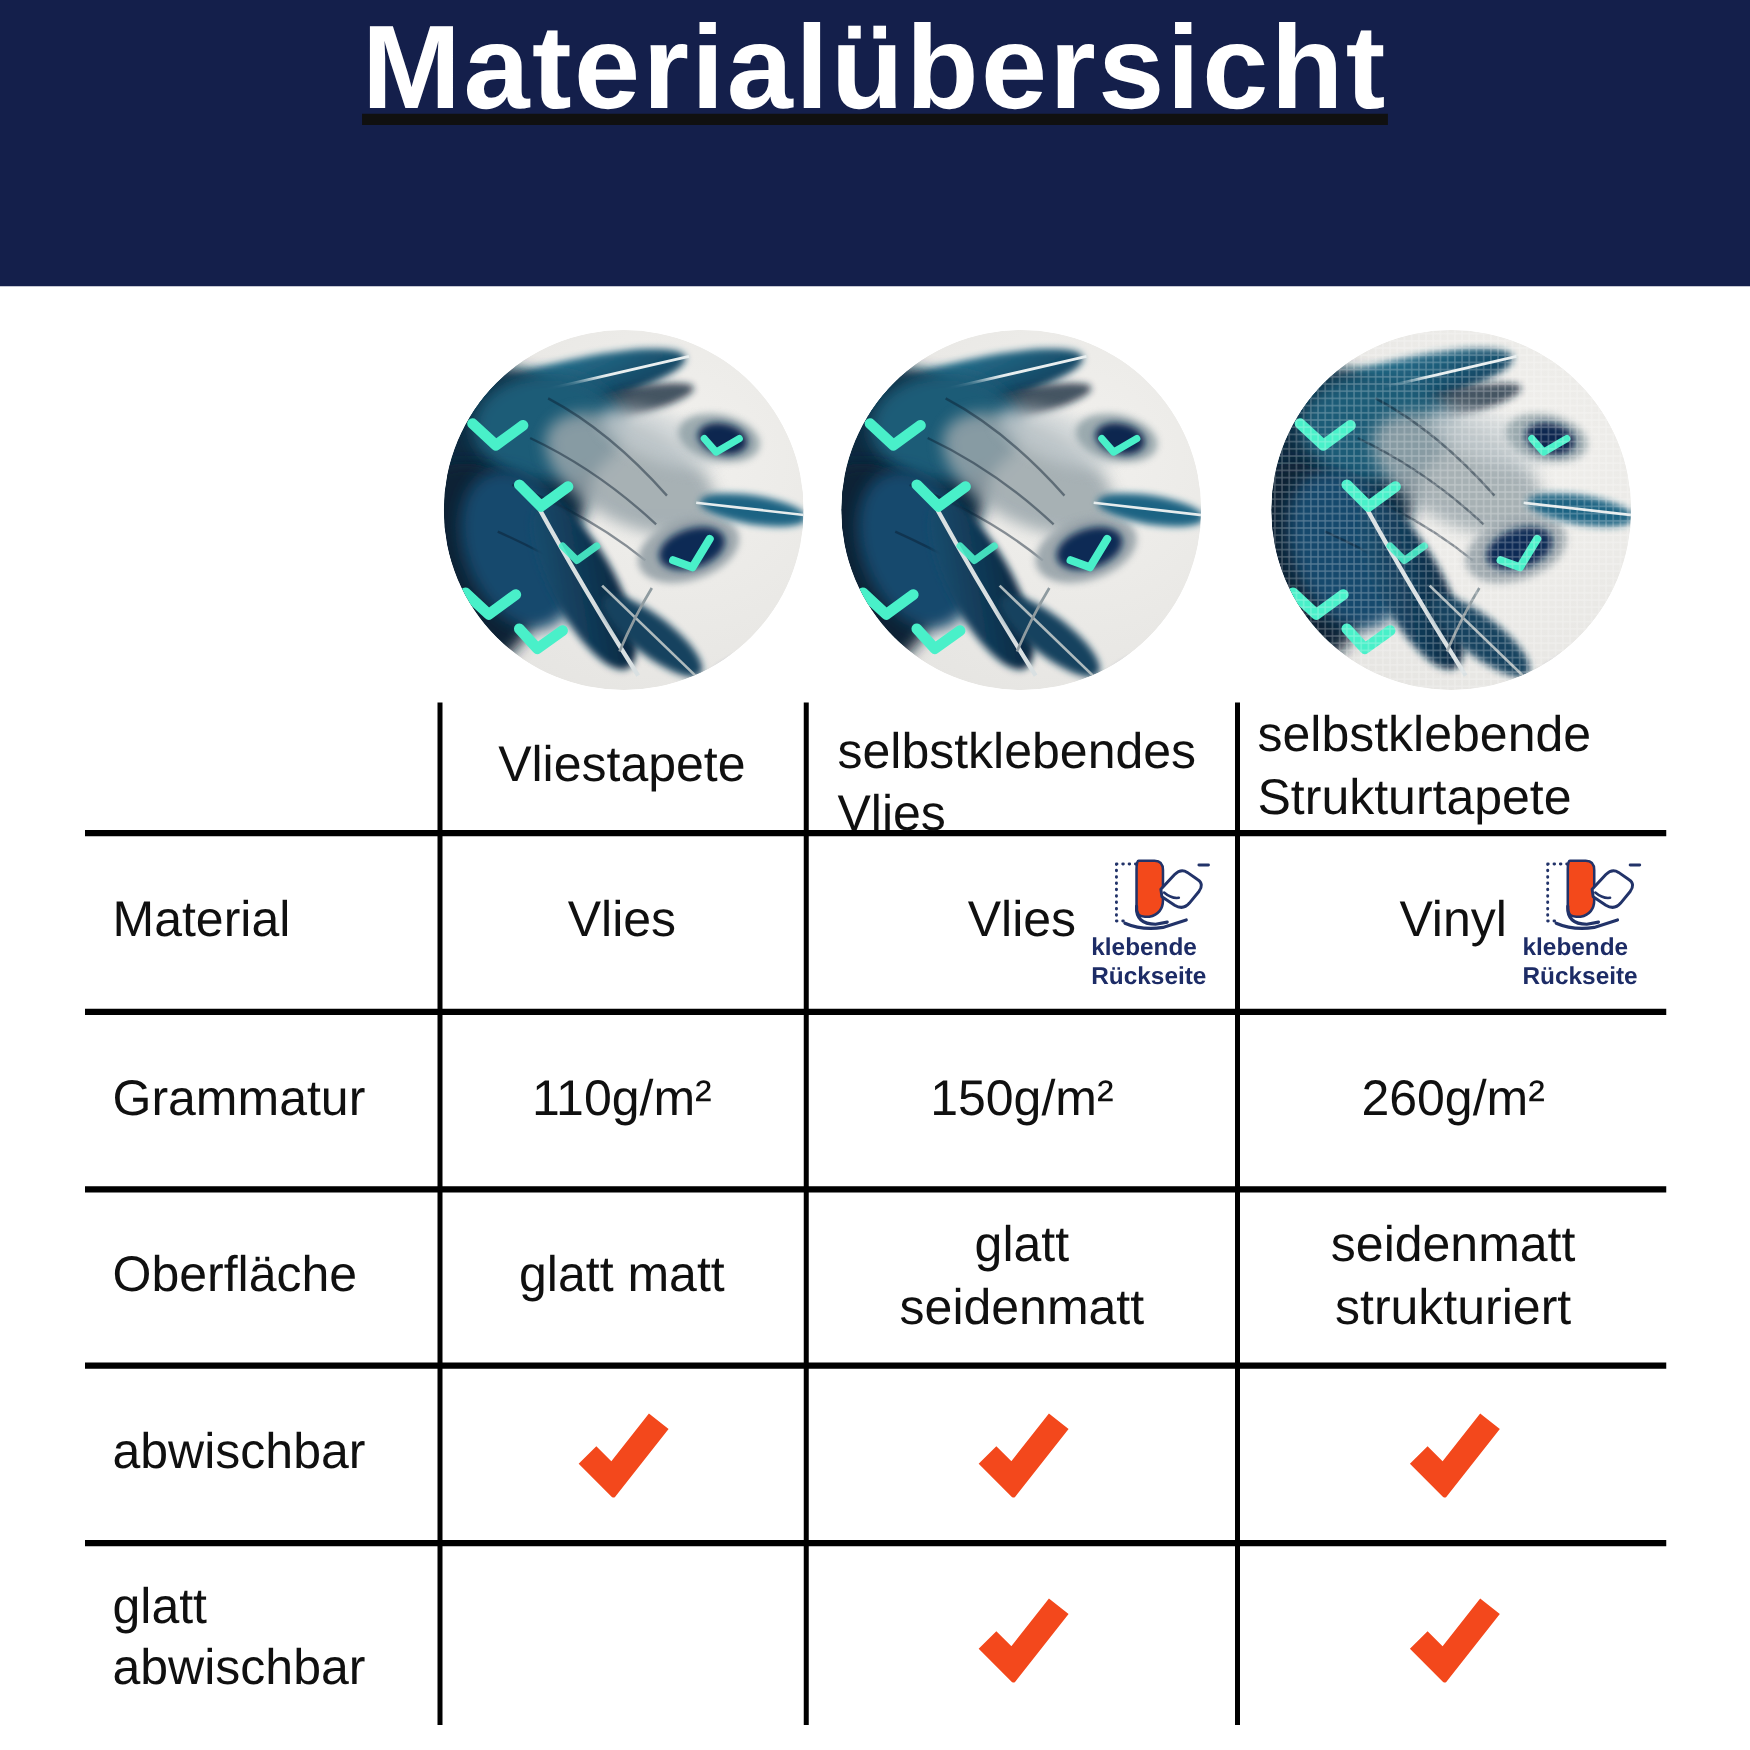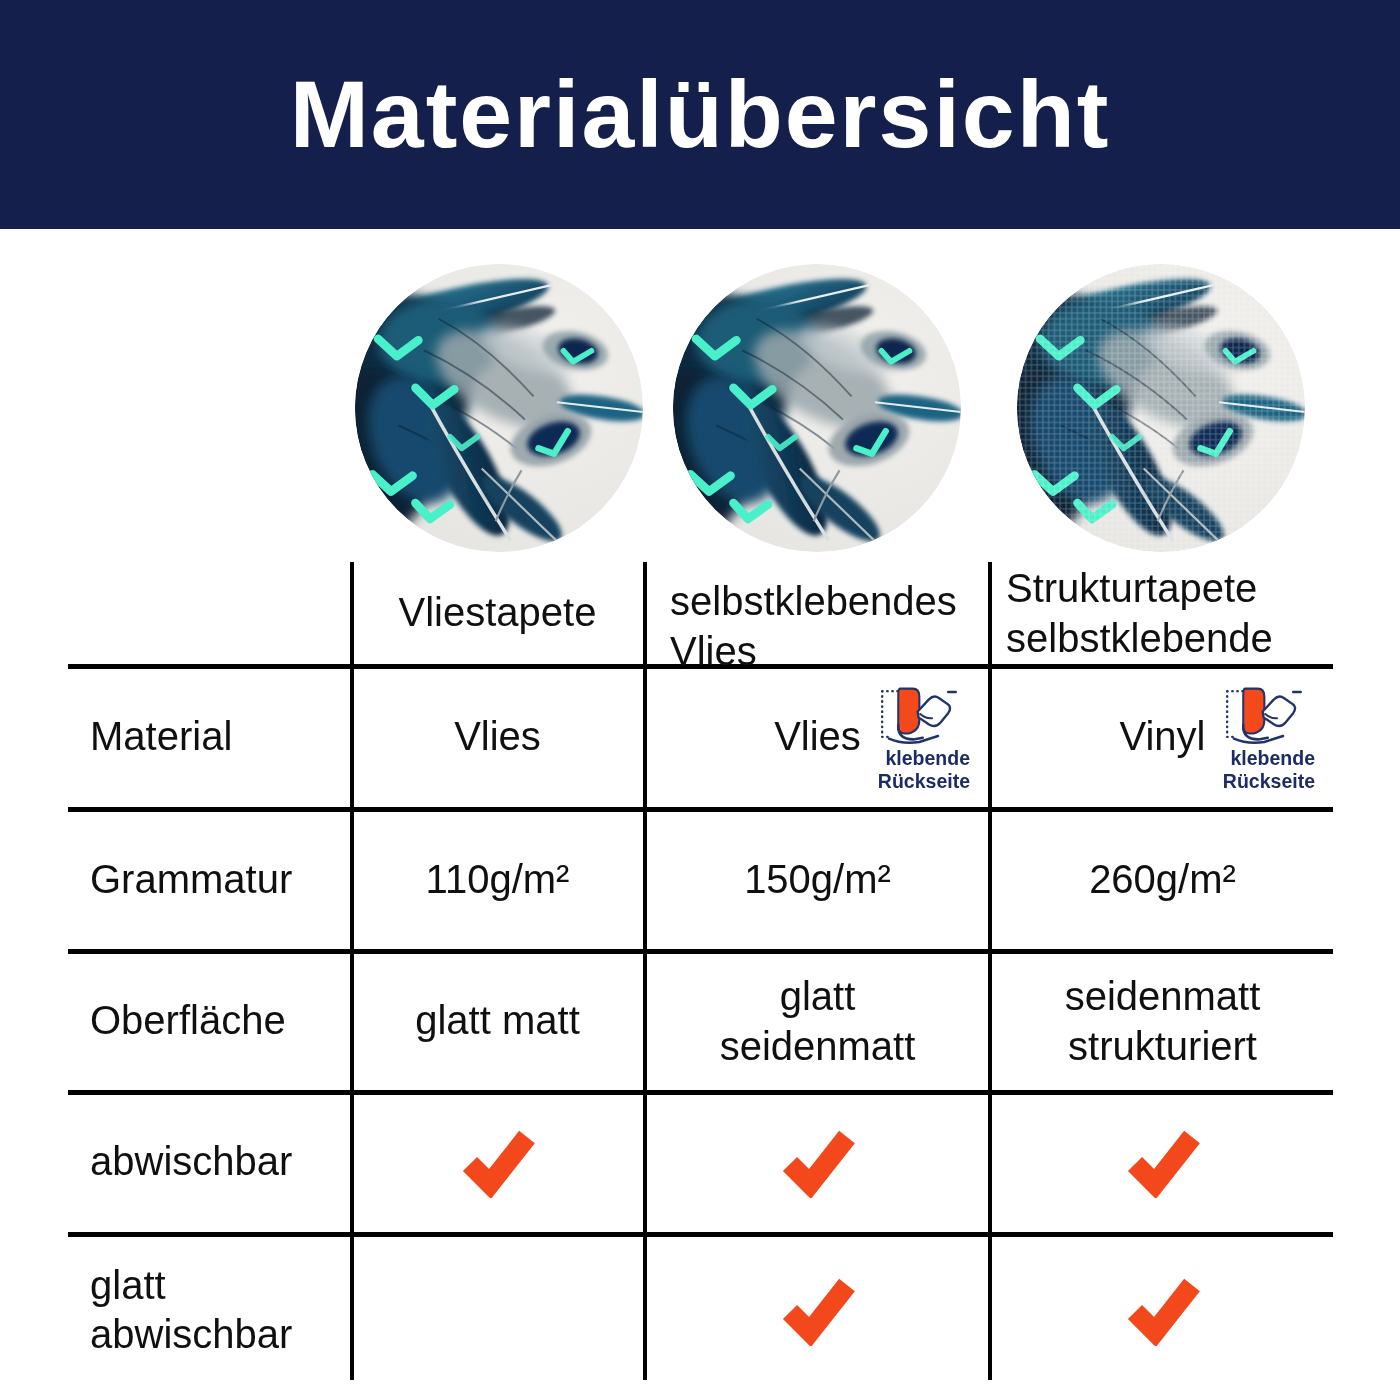--- a/index.html
+++ b/index.html
@@ -5,21 +5,21 @@
   html,body{margin:0;padding:0;}
   body{
     width:1400px;height:1400px;position:relative;overflow:hidden;
     background:#ffffff;
     font-family:"Liberation Sans","DejaVu Sans",sans-serif;
     color:#101010;
   }
   
   .banner{
     position:absolute;left:0;top:0;width:1400px;height:229px;
-    background:#141F4B;display:flex;align-items:center;justify-content:center;
+    background:#141F4B;display:flex;justify-content:center;text-decoration:underline;
   }
   .banner h1{
     margin:0;color:#ffffff;font-size:95px;font-weight:bold;letter-spacing:2px;
     white-space:nowrap;
   }
   
   .circle{
     position:absolute;top:264px;width:288px;height:288px;border-radius:50%;
     overflow:hidden;
   }
@@ -50,22 +50,22 @@
   .rowG{top:810px;height:138px;}
   .rowO{top:952px;height:137px;}
   .rowT{top:1093px;height:137px;}
   .rowF{top:1237px;height:146px;}
   
   .col1{left:352px;width:291px;}
   .col2{left:647px;width:341px;}
   .col3{left:992px;width:341px;}
   
   .badge{
-    position:absolute;right:18px;top:50%;transform:translateY(-50%);
-    width:108px;text-align:right;margin-left:12px;
+    position:absolute;right:7px;top:50%;transform:translateY(-50%);
+    width:108px;text-align:left;margin-left:12px;
   }
   .badge svg{width:96px;height:66px;display:block;margin:0 auto;}
   .badge .bt{
     font-size:19.5px;font-weight:bold;color:#1D2C66;line-height:23px;white-space:nowrap;
   }
   
   svg.check{width:78px;height:72px;display:block;}
   .hidden-check{visibility:hidden;}
 </style>
 </head>
@@ -204,22 +204,22 @@
 
   <div class="cell ch1">Vliestapete</div>
   <div class="cell ch2 left-align">
     <div class="lines">
       <span>selbstklebendes</span>
       <span>Vlies</span>
     </div>
   </div>
   <div class="cell ch3 left-align">
     <div class="lines">
+      <span>selbstklebende</span>
       <span>Strukturtapete</span>
-      <span>selbstklebende</span>
     </div>
   </div>
 
   <div class="cell rlabel rowM">Material</div>
   <div class="cell col1 rowM">Vlies</div>
   <div class="cell col2 rowM">
     <span>Vlies</span>
     <div class="badge">
       <svg viewBox="0 0 100 78">
           <use href="#peelIcon"></use>

